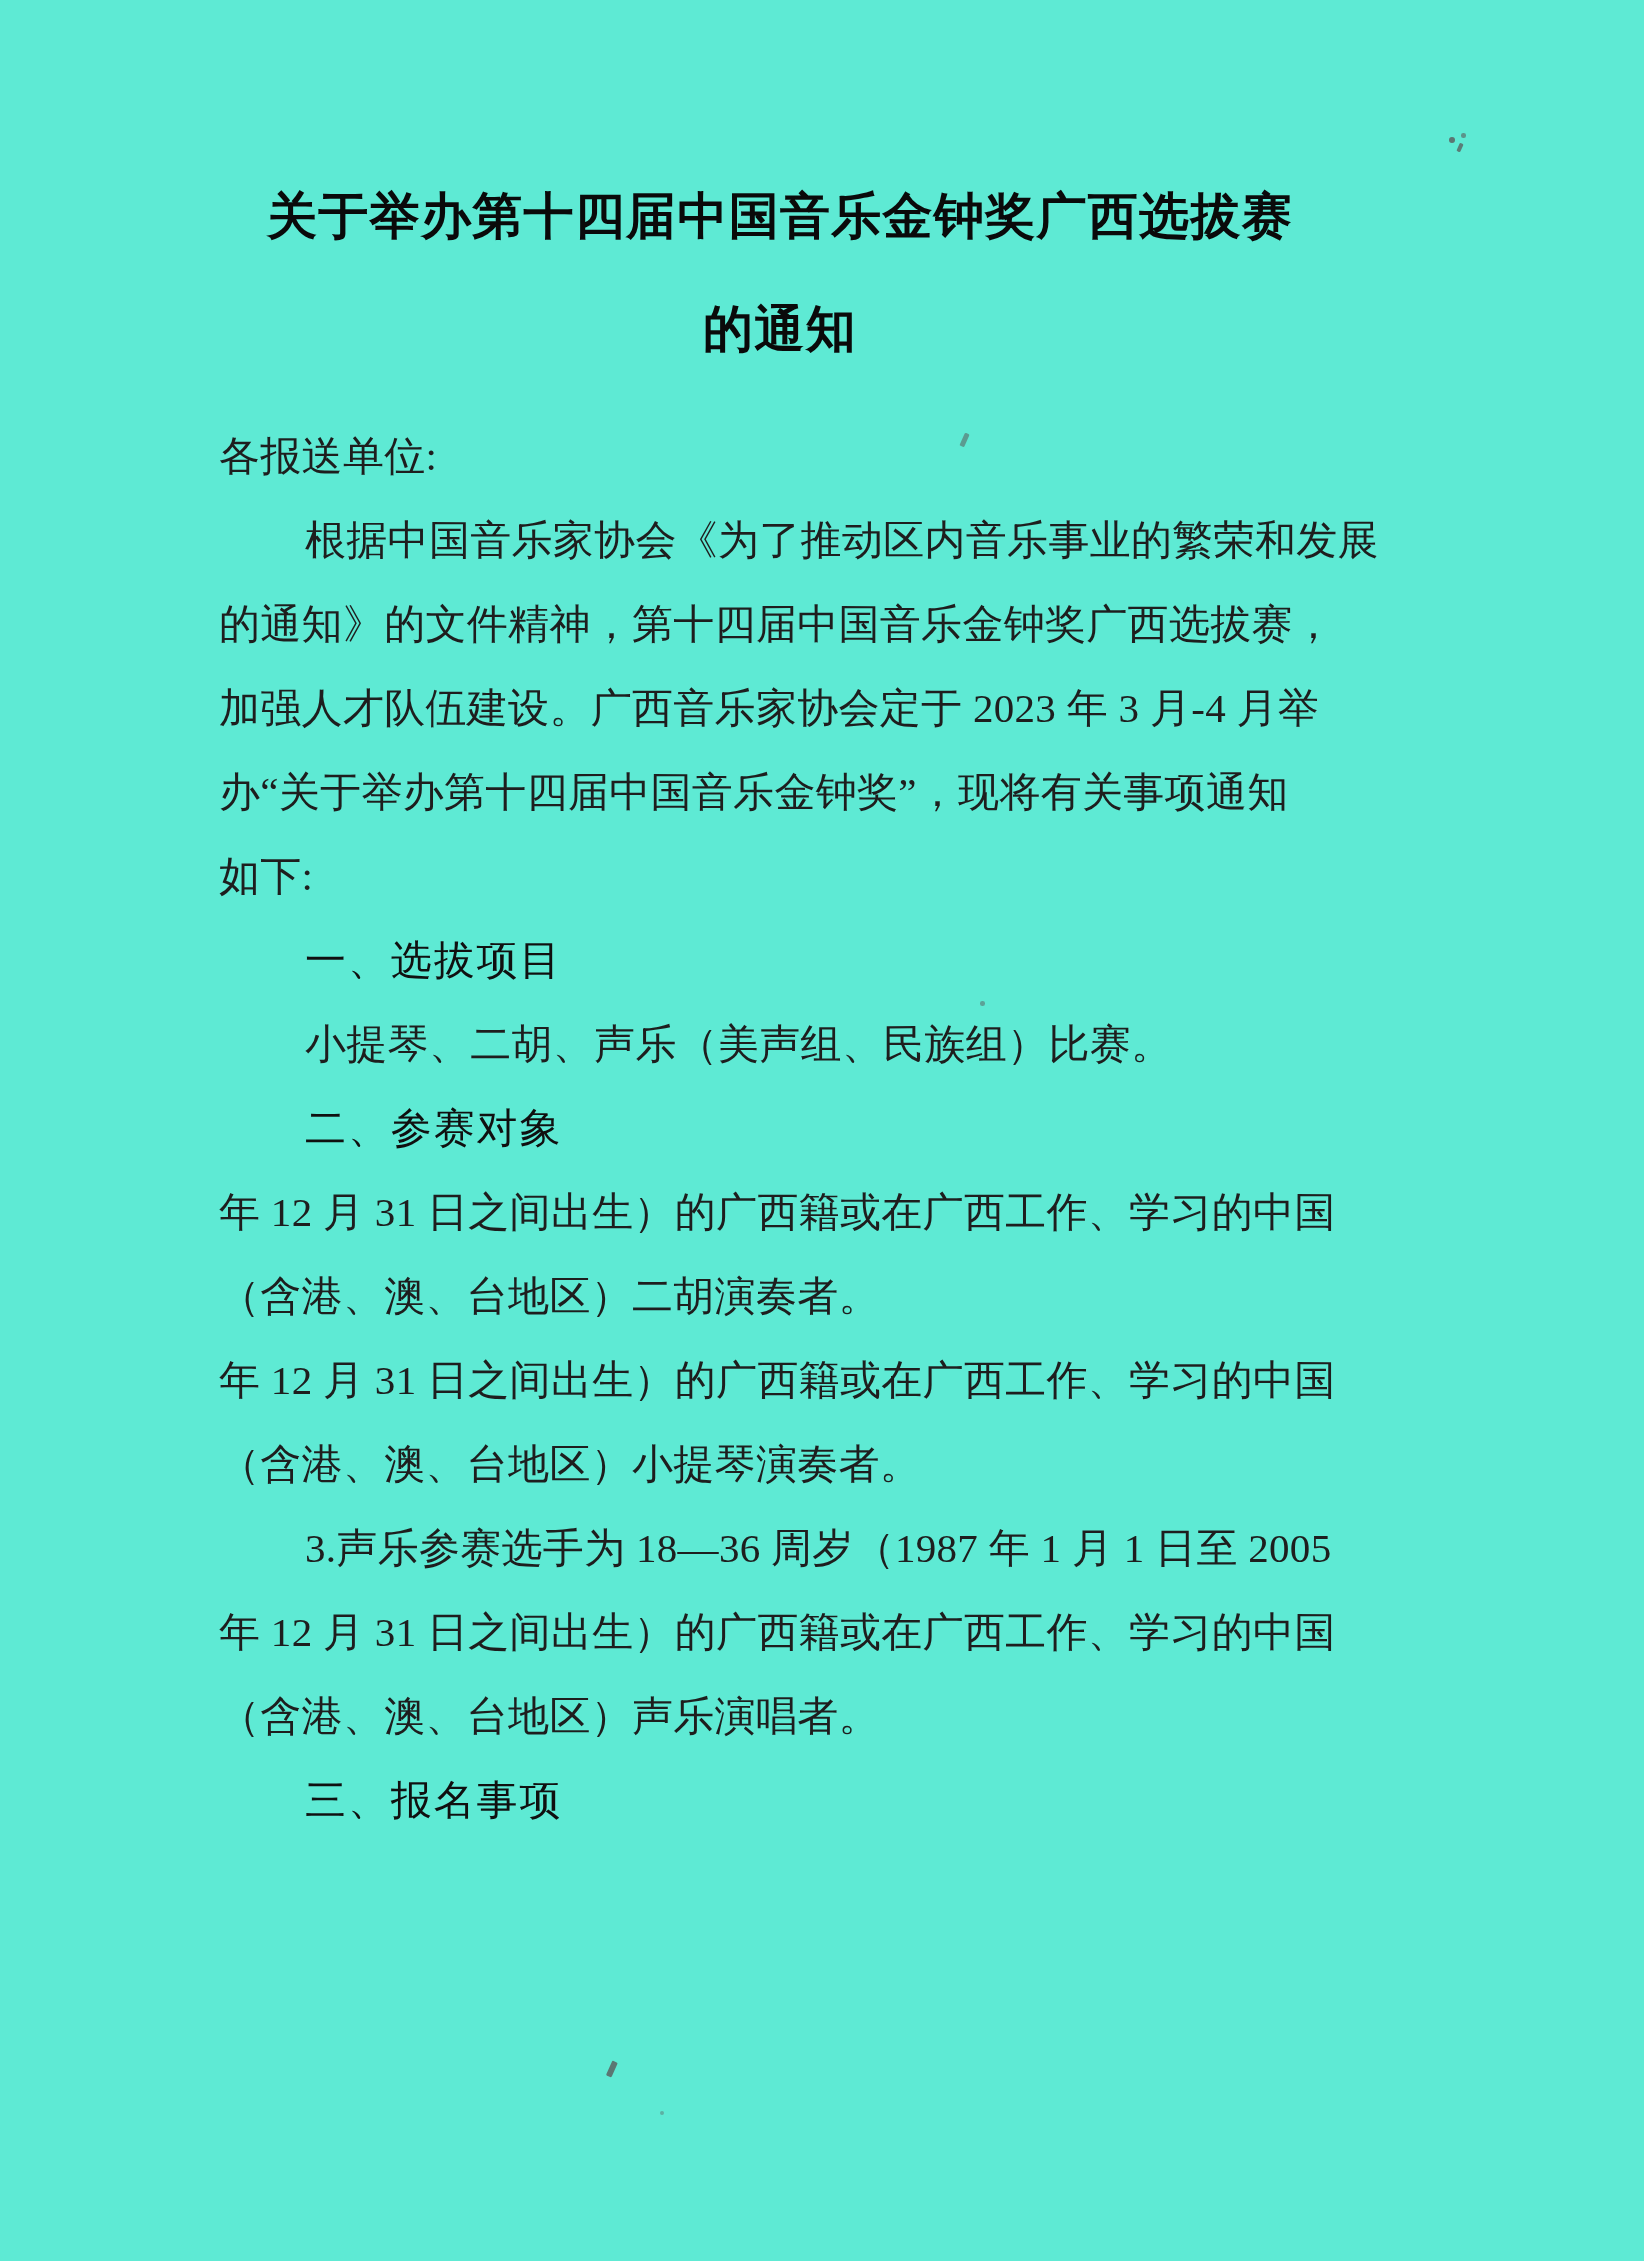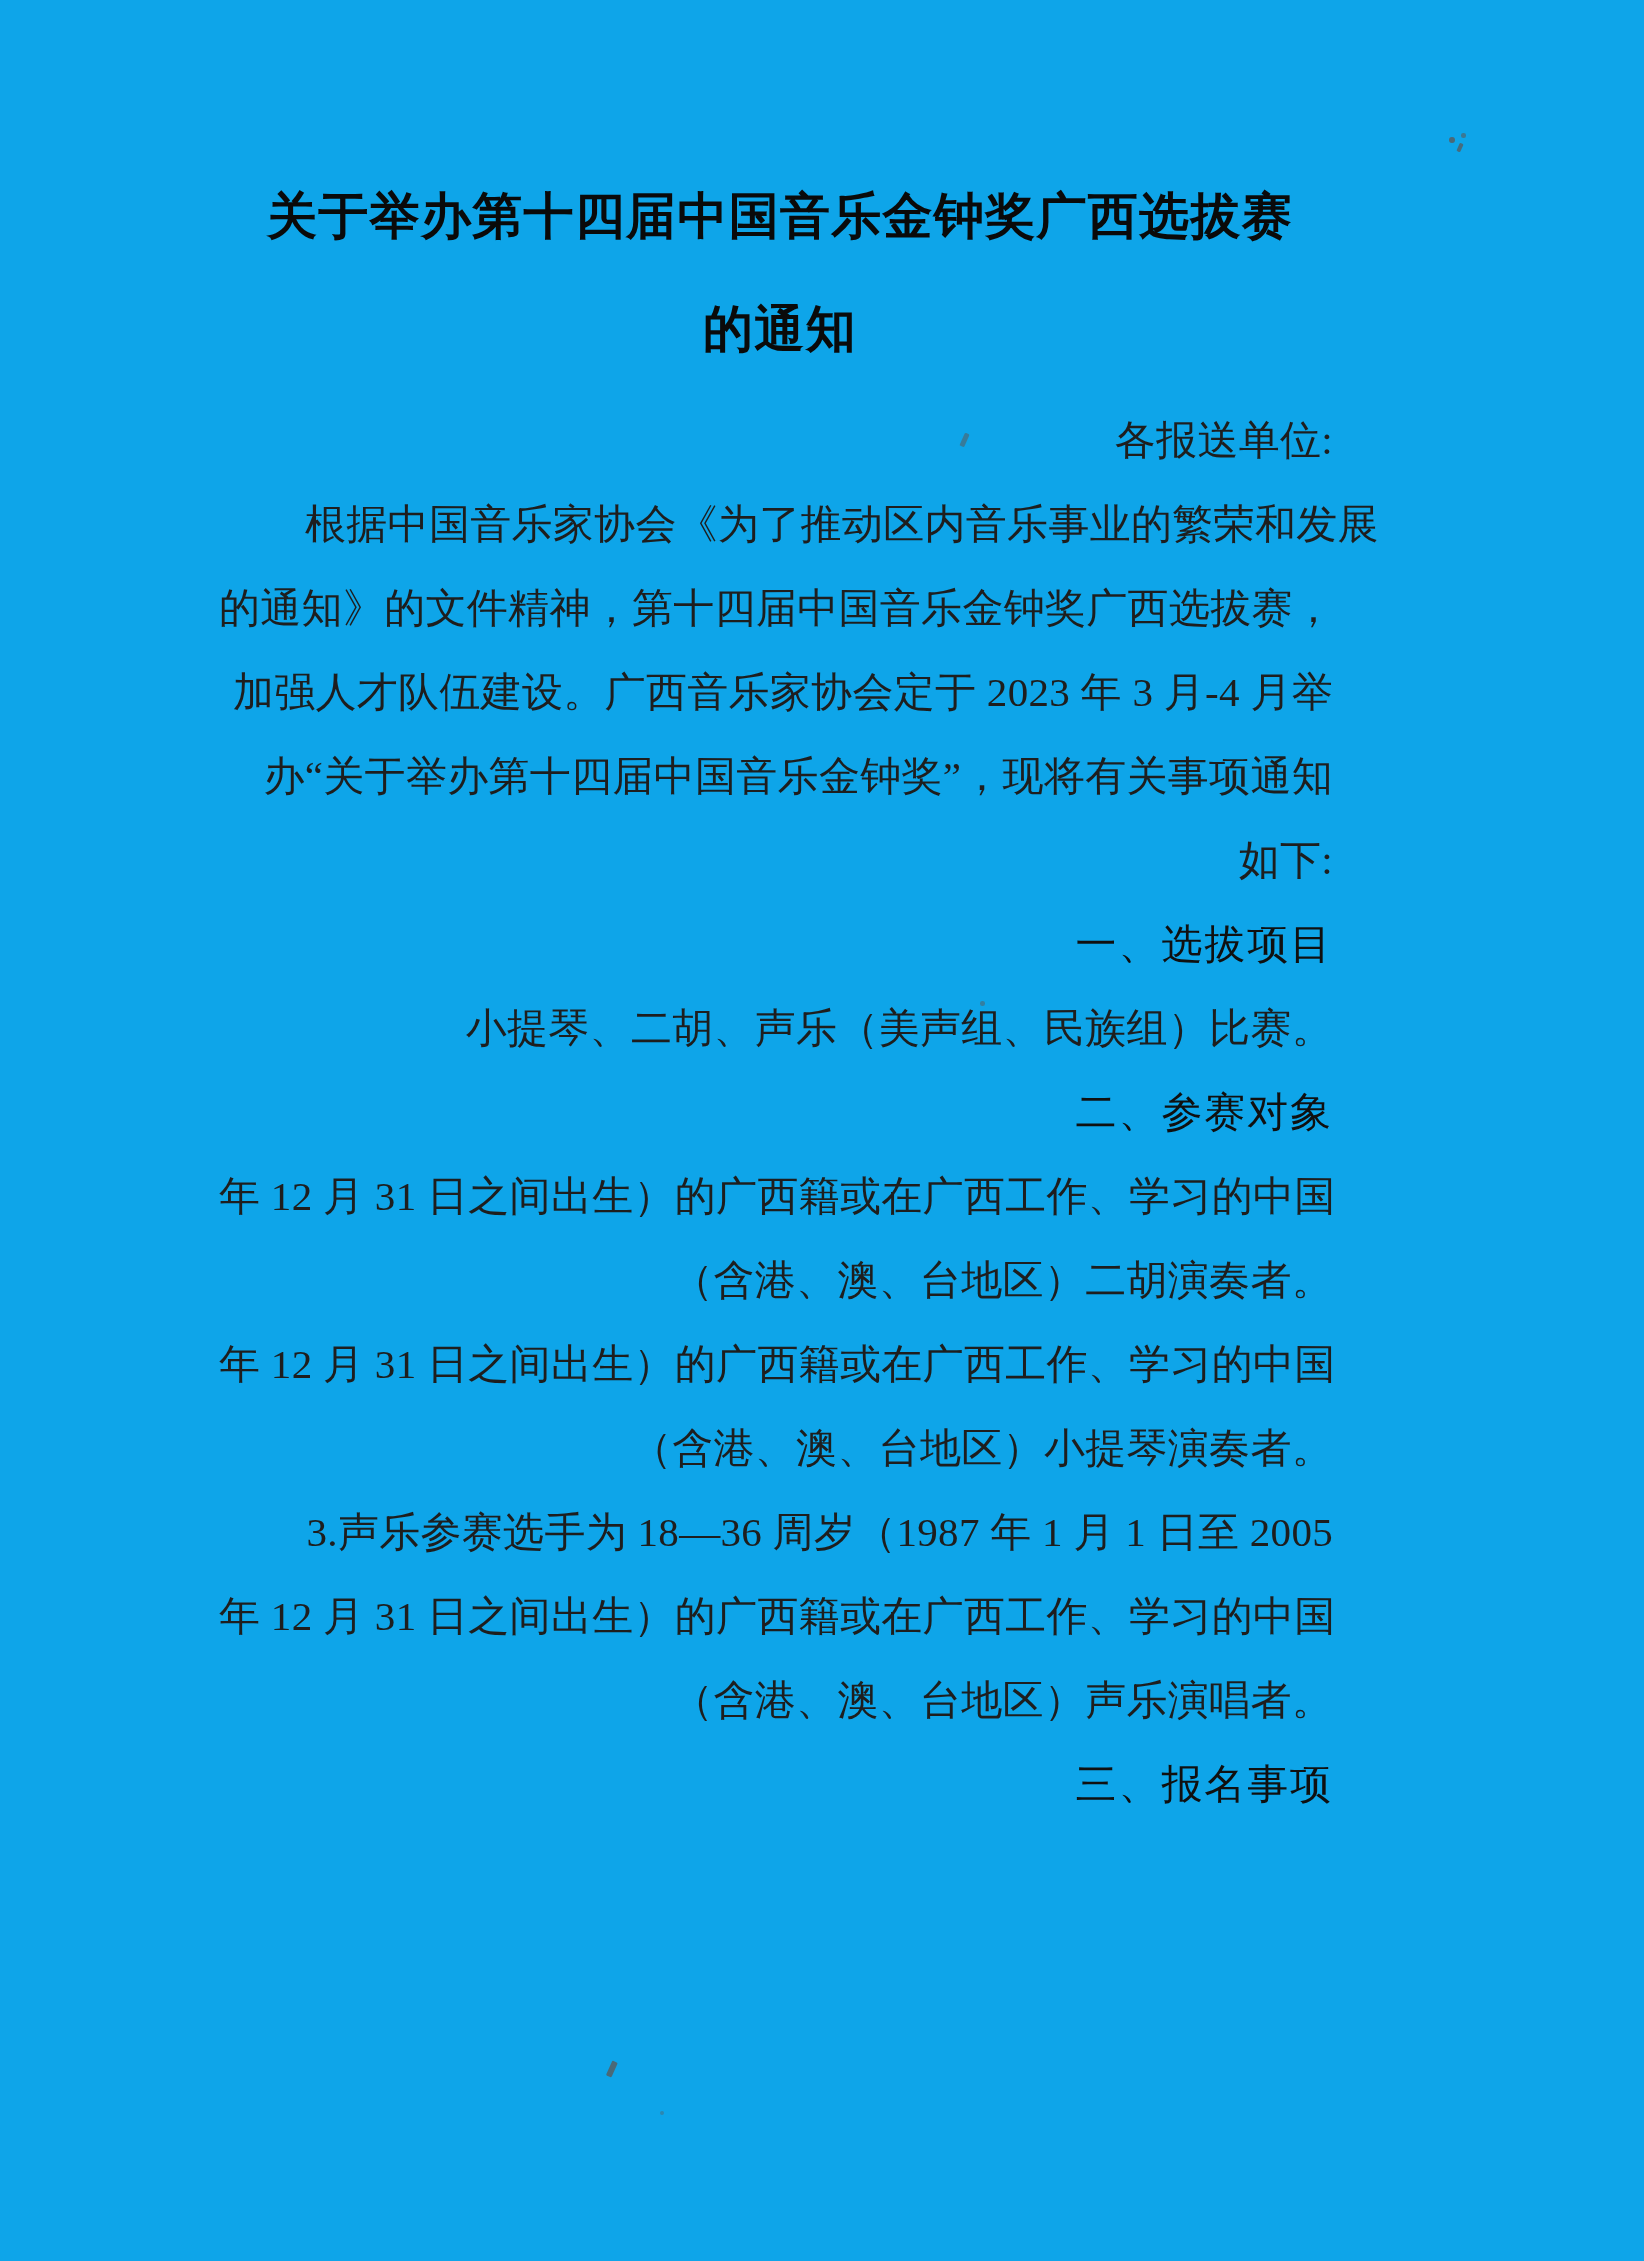--- a/index.html
+++ b/index.html
@@ -5,21 +5,21 @@
   html, body {
     margin: 0;
     padding: 0;
     background: #e8e8e8;
   }
   .page {
     position: relative;
     width: 1644px;
     height: 2261px;
     margin: 0 auto;
-    background: #0ea5e9;
+    background: #5eead4;
     overflow: hidden;
     font-family: "Liberation Serif", "DejaVu Serif", serif;
     color: #1e1e1e;
   }
   
   .title-block {
     position: absolute;
     top: 160px;
     left: 0;
     width: 1644px;
@@ -30,23 +30,22 @@
     font-size: 50px;
     line-height: 113px;
     letter-spacing: 1.3px;
     color: #0a0a0a;
     white-space: nowrap;
   }
   
   .doc-body {
     position: absolute;
     left: 219px;
-    top: 398px;
+    top: 414px;
     width: 1114px;
-    text-align: right;
   }
   .line {
     height: 84px;
     line-height: 84px;
     font-size: 41px;
     white-space: nowrap;
     letter-spacing: 0.3px;
     color: #1e1e1e;
   }
   .indent {

